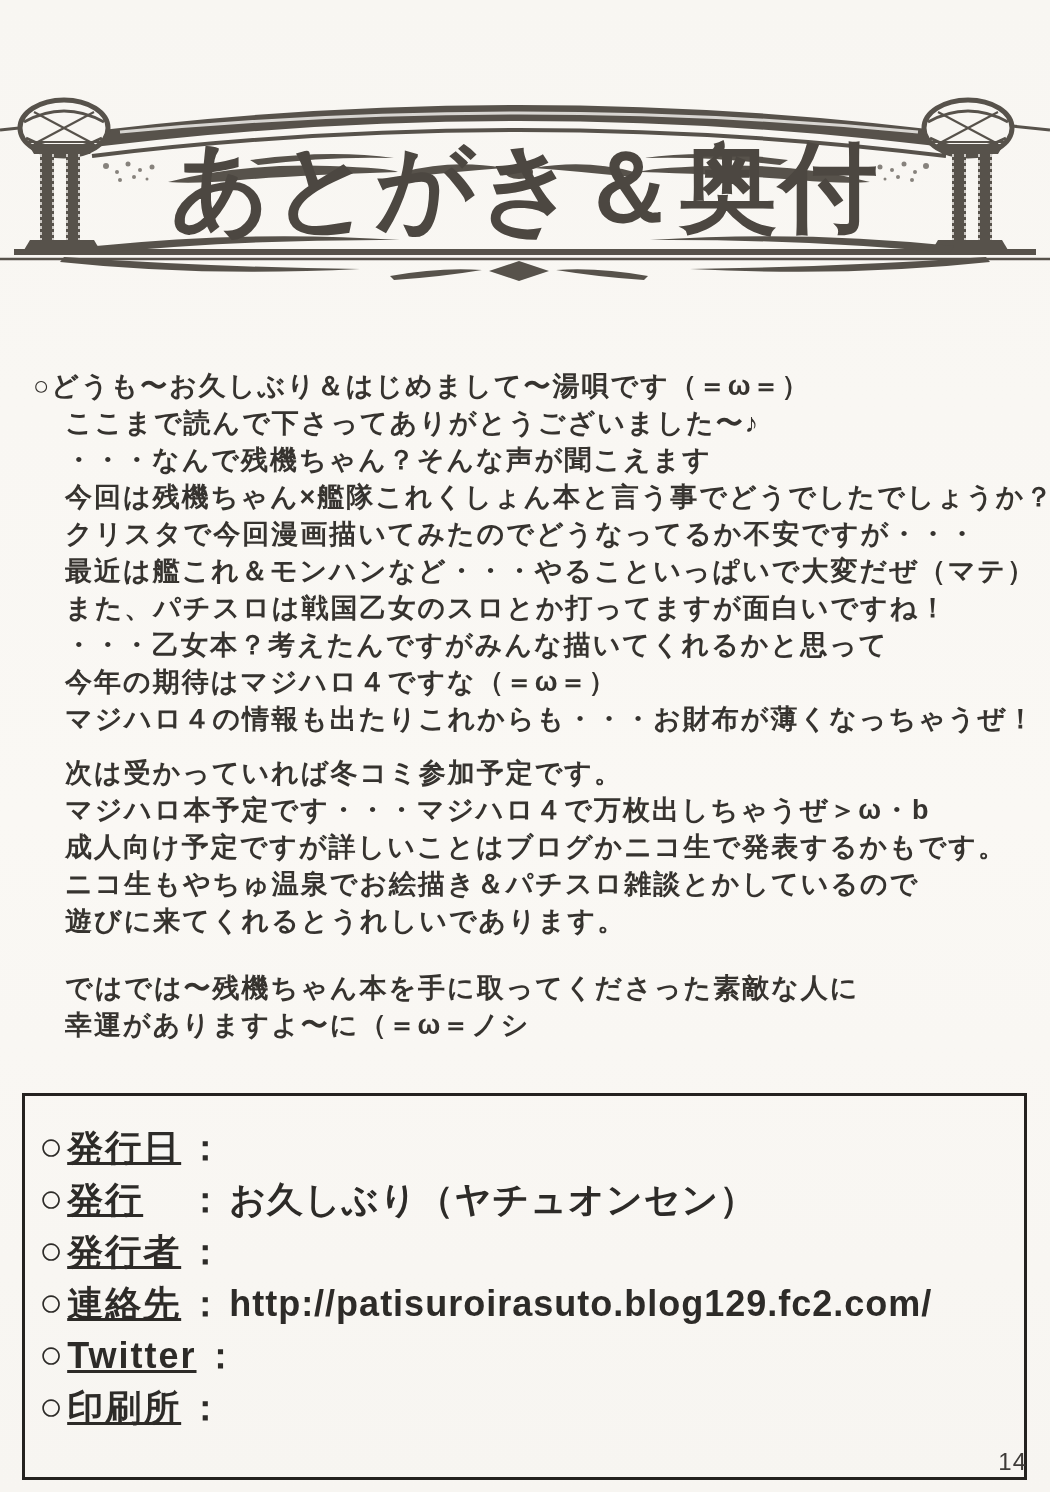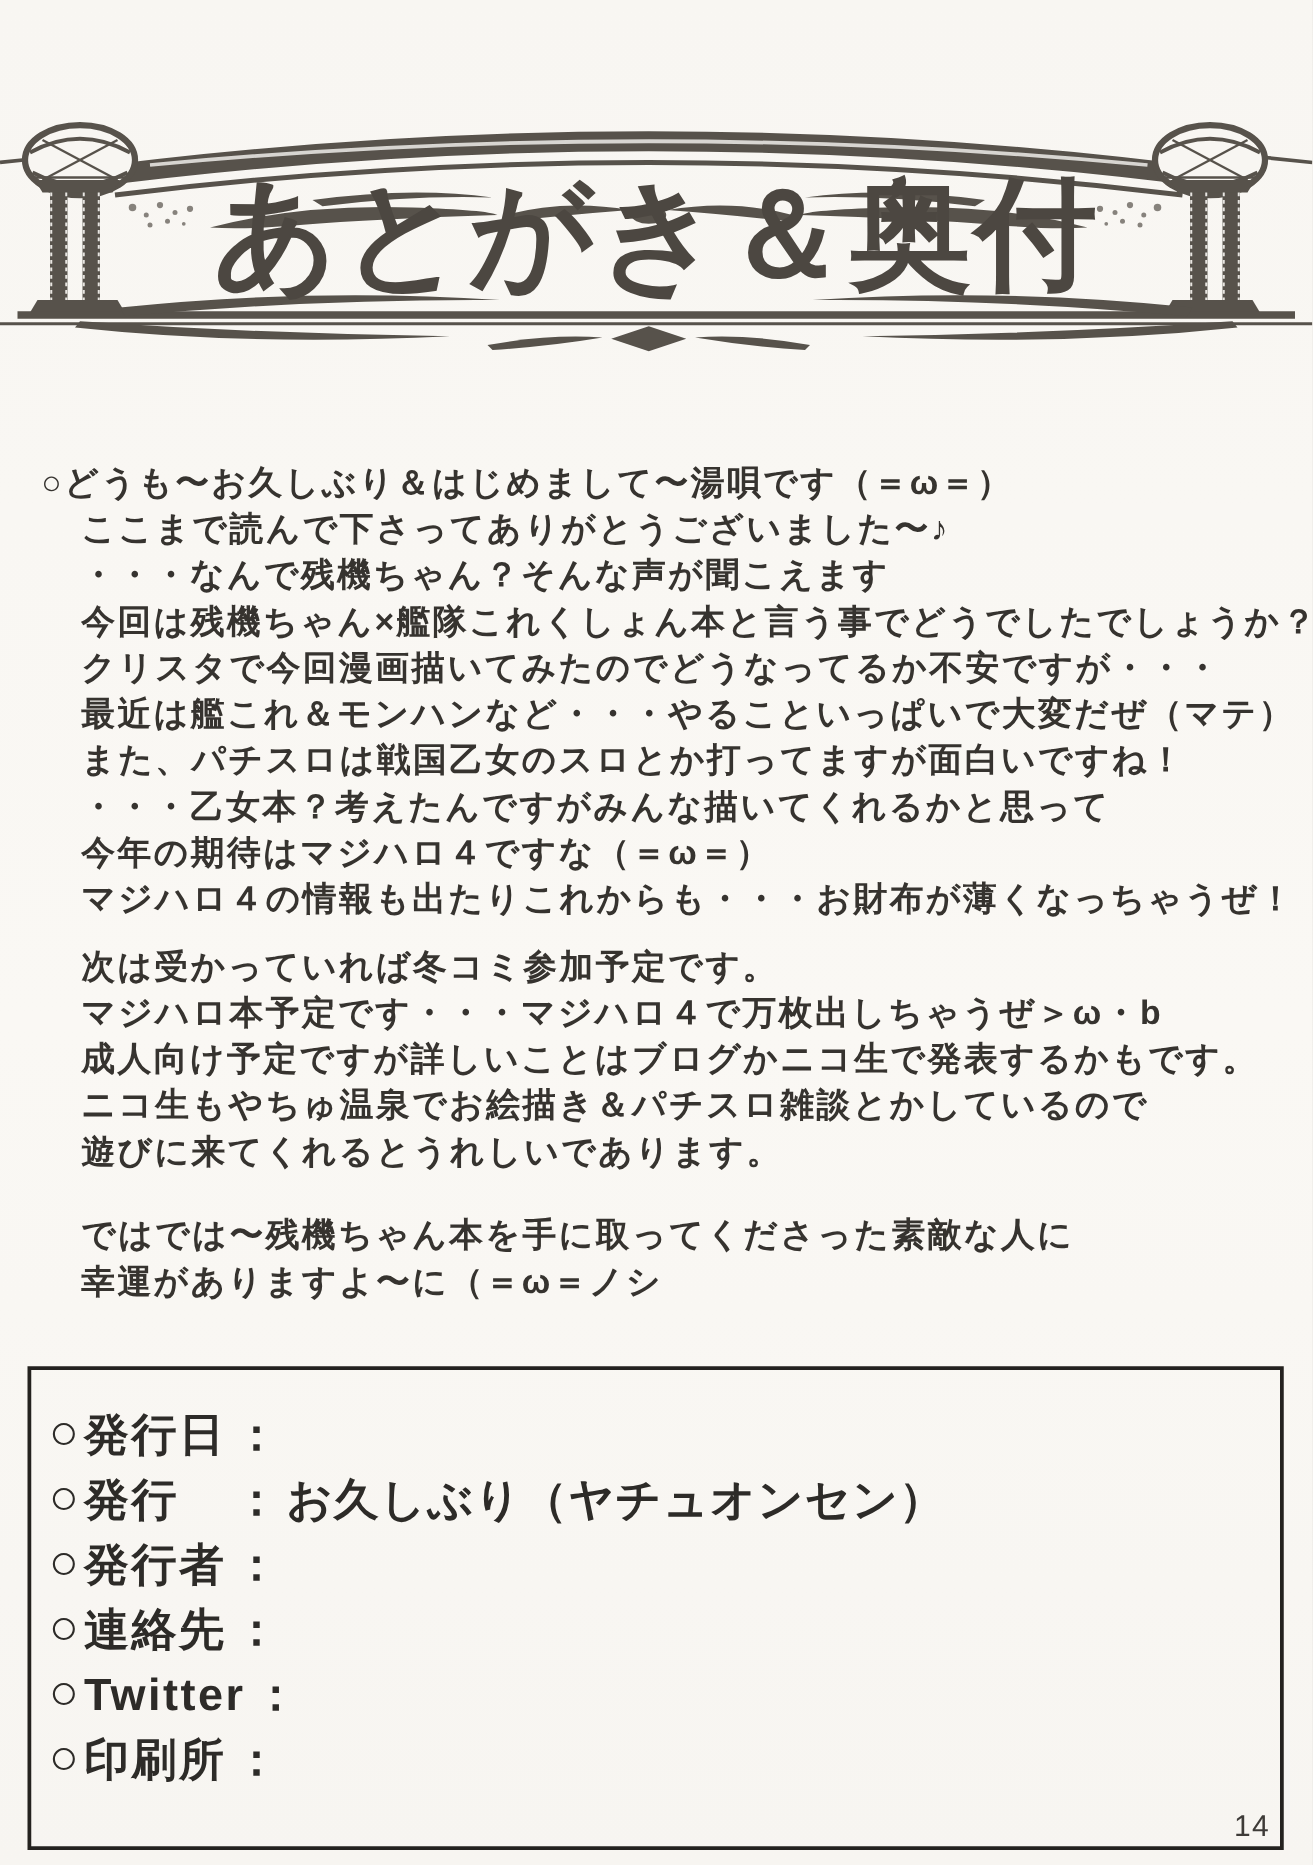--- a/index.html
+++ b/index.html
@@ -34,24 +34,24 @@
   .colophon{
     position:absolute;left:22px;top:1093px;width:1005px;height:387px;
     border:3px solid #24221f;box-sizing:border-box;padding-top:26px;
     background:transparent;
   }
   .crow{
     height:52px;display:flex;align-items:center;padding-left:14px;
     font-size:36px;font-weight:600;color:#2d2b28;white-space:nowrap;
   }
   .bullet{font-size:40px;font-weight:400;margin-right:4px;line-height:1;transform:translateY(-2px);color:#2d2b28;}
-  .clabel{min-width:114px;letter-spacing:2px;}
+  .clabel{min-width:114px;letter-spacing:2px;text-decoration:underline;}
   .csep{margin:0 6px;}
   .cvalue{letter-spacing:1px;}
-  .pagenum{position:absolute;right:34px;top:1448px;font-size:24px;color:#3e3b38;letter-spacing:1px;}
+  .pagenum{position:absolute;right:23px;top:1448px;font-size:24px;color:#3e3b38;letter-spacing:1px;}
 </style>
 </head>
 <body>
 
 <div class="page">
 
   <svg class="banner-svg" viewBox="0 0 1050 215" xmlns="http://www.w3.org/2000/svg">
     <g fill="#57524b" stroke="none">
 
       <path d="M168,102 Q240,83 330,86 Q390,88 398,92 Q300,95 240,100 Q195,104 168,102 Z"></path>
@@ -164,20 +164,21 @@
     </div>
     <div class="crow">
       <span class="bullet">○</span>
       <span class="clabel">発行者</span>
       <span class="csep">：</span>
     </div>
     <div class="crow">
       <span class="bullet">○</span>
       <span class="clabel">連絡先</span>
       <span class="csep">：</span>
+      <span class="cvalue">http://patisuroirasuto.blog129.fc2.com/</span>
     </div>
     <div class="crow">
       <span class="bullet">○</span>
       <span class="clabel">Twitter</span>
       <span class="csep">：</span>
     </div>
     <div class="crow">
       <span class="bullet">○</span>
       <span class="clabel">印刷所</span>
       <span class="csep">：</span>

